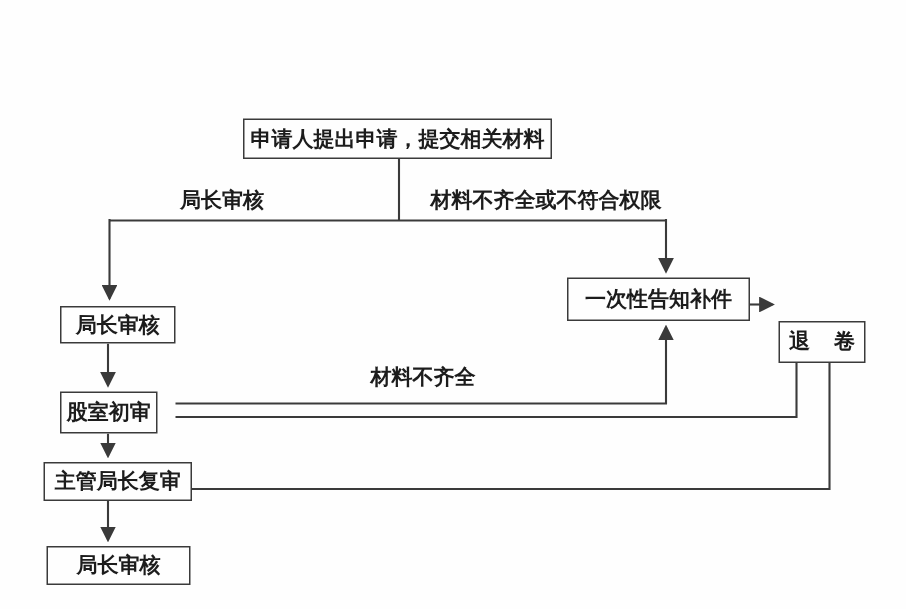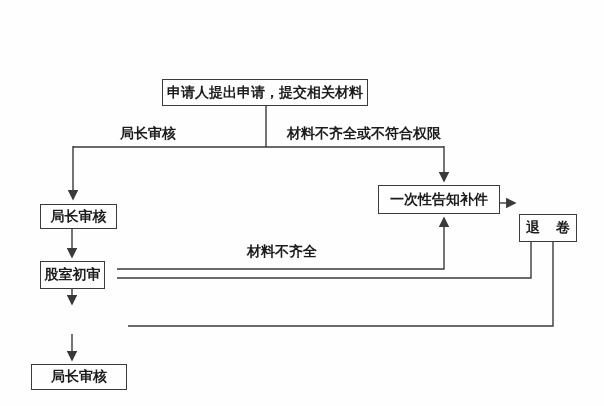--- a/index.html
+++ b/index.html
@@ -107,20 +107,23 @@
   </div>
 
   <div class="flow-box" style="left:40px;top:204px;width:77px;height:25px;">
     <span>局长审核</span>
   </div>
 
   <div class="flow-box" style="left:40px;top:261px;width:65px;height:28px;">
     <span>股室初审</span>
   </div>
 
+  <div class="flow-box" style="left:29px;top:308px;width:99px;height:26px;">
+    <span>主管局长复审</span>
+  </div>
 
   <div class="flow-box" style="left:378px;top:185px;width:122px;height:29px;">
     <span>一次性告知补件</span>
   </div>
 
   <div class="flow-box" style="left:31px;top:364px;width:96px;height:26px;">
     <span>局长审核</span>
   </div>
 
   <div class="flow-box wide-space" style="left:519px;top:186px;width:58px;height:28px;margin-top:28px;">

